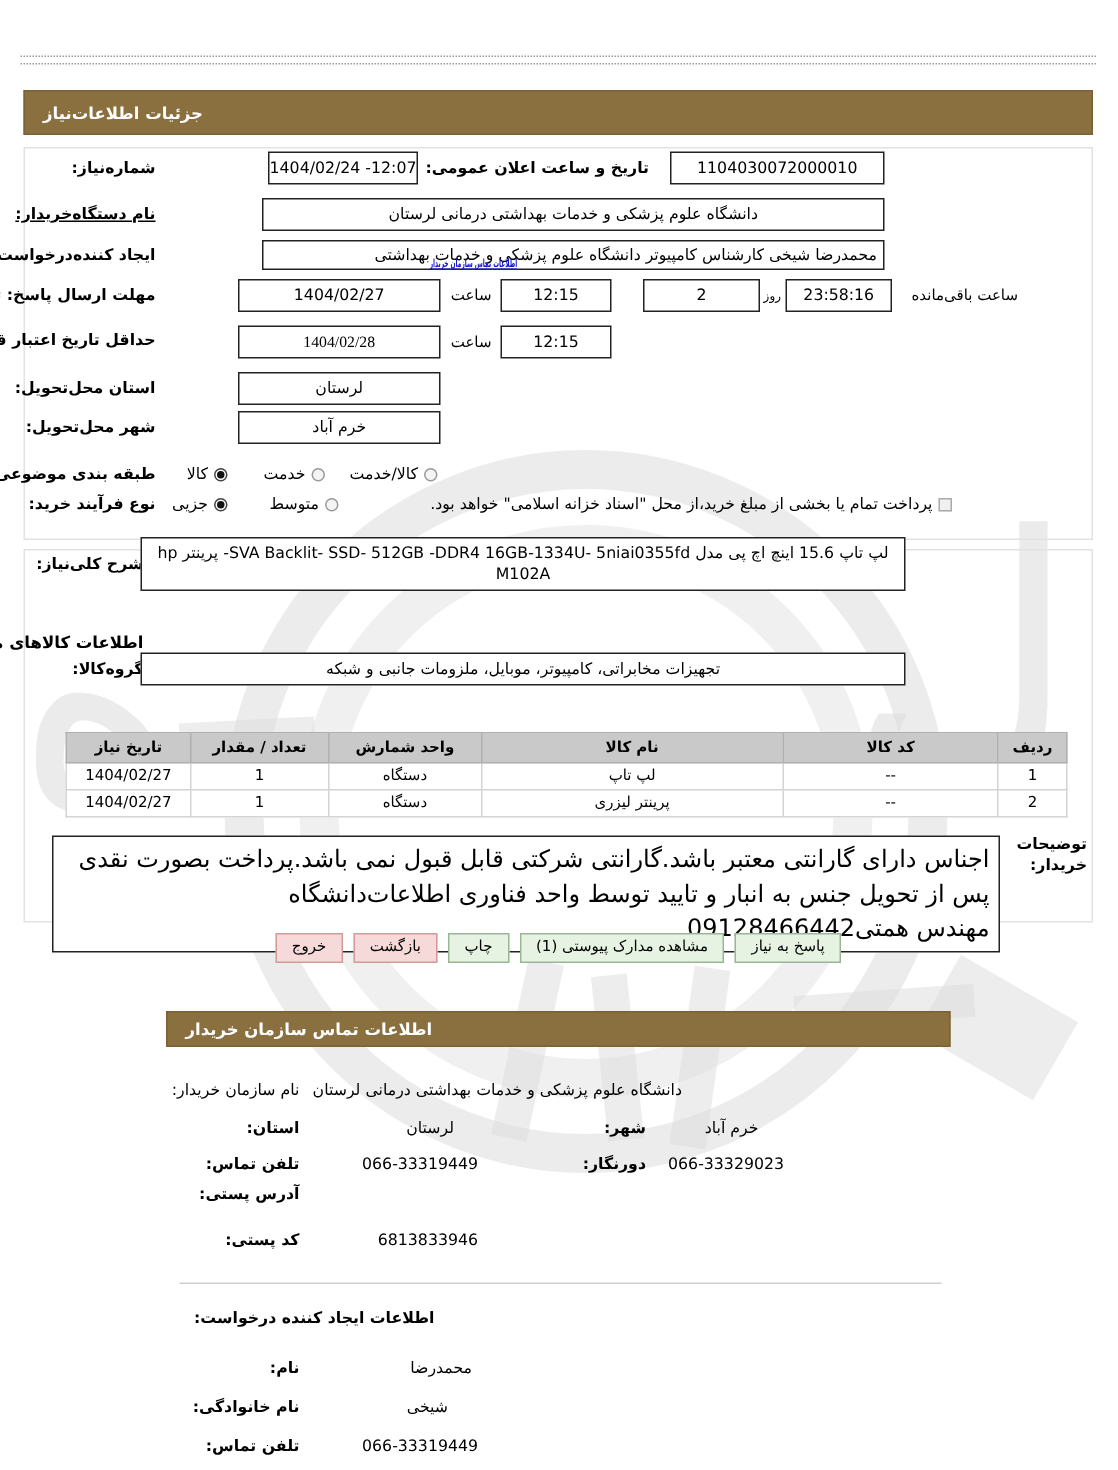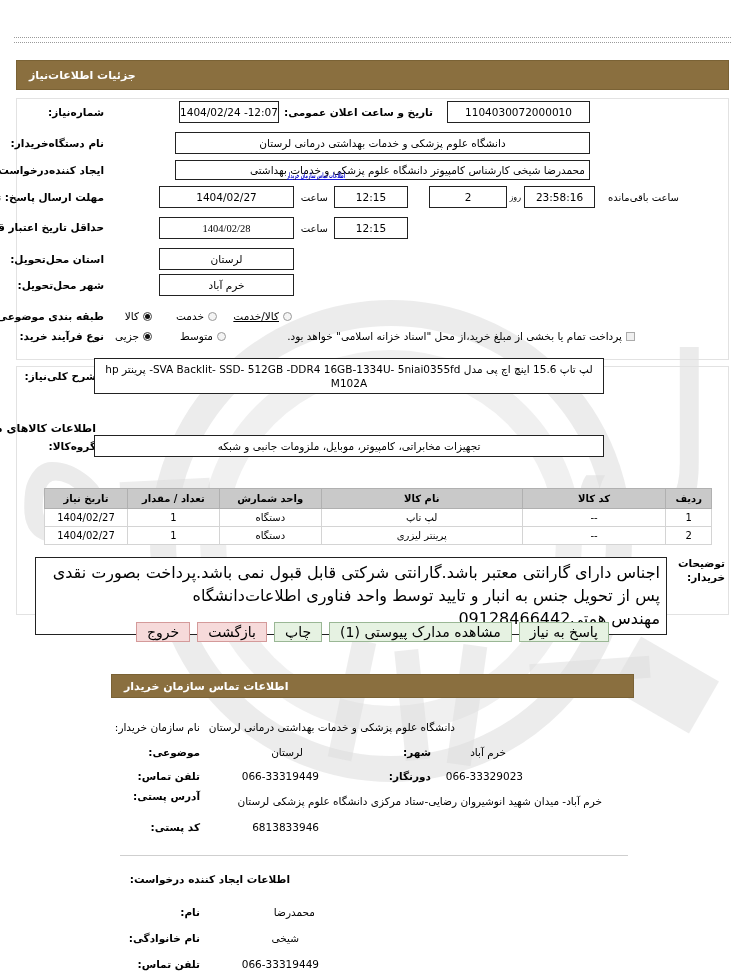--- a/index.html
+++ b/index.html
@@ -195,21 +195,21 @@
     position: absolute;
     left: 0; top: 622px;
     width: 745px;
     display: flex;
     justify-content: center;
     align-items: center;
     gap: 7px;
   }
   .btn {
     border: 1px solid #9a9a9a;
-    font-size: 14px;
+    font-size: 10px;
     height: 20px;
     line-height: 18px;
     padding: 0 10px;
     box-sizing: border-box;
     text-align: center;
     white-space: nowrap;
     cursor: pointer;
     color: #000;
   }
   .btn.green { background: #e6f2e2; border-color: #9ab795; }
@@ -252,21 +252,21 @@
   <div class="panel" id="main-panel"></div>
 
   <div class="row" style="left:0; top:112px; width:745px;">
     <div class="lbl" style="position:absolute; right:641px;">شماره‌نیاز:</div>
     <div class="box ltr" style="position:absolute; right:155px; width:143px; height:22px;">1104030072000010</div>
     <div class="lbl" style="position:absolute; right:312px;">تاریخ و ساعت اعلان عمومی:</div>
     <div class="box ltr" style="position:absolute; right:466px; width:100px; height:22px;">1404/02/24 -12:07</div>
   </div>
 
   <div class="row" style="left:0; top:143px; width:745px;">
-    <div class="lbl" style="position:absolute; right:641px;">نام دستگاه‌خریدار:</div>
+    <div class="lbl" style="position:absolute; right:641px;text-decoration:underline;">نام دستگاه‌خریدار:</div>
     <div class="box" style="position:absolute; right:155px; width:415px; height:22px;">دانشگاه علوم پزشکی و خدمات بهداشتی درمانی لرستان</div>
   </div>
 
   <div class="row" style="left:0; top:170px; width:745px;">
     <div class="lbl" style="position:absolute; right:641px;">ایجاد کننده‌درخواست:</div>
     <div class="box" style="position:absolute; right:155px; width:415px; height:20px; justify-content:flex-start;">محمدرضا شیخی کارشناس کامپیوتر دانشگاه علوم پزشکی و خدمات بهداشتی</div>
     <div style="position:absolute; right:400px; top:1px; font-size:7.5px; color:#1515cf; text-decoration:underline; white-space:nowrap; letter-spacing:-2.2px; transform:scaleX(0.52); transform-origin:right center; font-weight:bold;">اطلاعات تماس سازمان خریدار</div>
   </div>
 
   <div class="row" style="left:0; top:197px; width:745px;">
@@ -300,21 +300,21 @@
   <div class="row" style="left:0; top:316px; width:745px;">
     <div class="lbl" style="position:absolute; right:641px;">طبقه بندی موضوعی:</div>
     <div class="opt" style="position:absolute; right:593px;">
       <span class="radio on"></span>
       <span>کالا</span>
     </div>
     <div class="opt" style="position:absolute; right:528px;">
       <span class="radio"></span>
       <span>خدمت</span>
     </div>
-    <div class="opt" style="position:absolute; right:453px;text-decoration:underline;">
+    <div class="opt" style="position:absolute; right:453px;">
       <span class="radio"></span>
       <span>کالا/خدمت</span>
     </div>
   </div>
 
   <div class="row" style="left:0; top:336px; width:745px;">
     <div class="lbl" style="position:absolute; right:641px;">نوع فرآیند خرید:</div>
     <div class="opt" style="position:absolute; right:593px;">
       <span class="radio on"></span>
       <span>جزیی</span>
@@ -388,32 +388,31 @@
     <div class="btn pink">خروج</div>
   </div>
 
   <div class="barheader" id="contact-header">
     <span>اطلاعات تماس  سازمان خریدار</span>
   </div>
 
   <div class="info-row" style="right:545px; top:721px;">نام سازمان خریدار:</div>
   <div class="info-row" style="right:290px; top:721px;">دانشگاه علوم پزشکی و خدمات بهداشتی درمانی لرستان</div>
 
-  <div class="info-row info-lbl" style="right:545px; top:746px;">موضوعی:</div>
+  <div class="info-row info-lbl" style="right:545px; top:746px;">استان:</div>
   <div class="info-row" style="right:442px; top:746px;">لرستان</div>
   <div class="info-row info-lbl" style="right:314px; top:746px;">شهر:</div>
   <div class="info-row" style="right:239px; top:746px;">خرم آباد</div>
 
   <div class="info-row info-lbl" style="right:545px; top:770px;">تلفن تماس:</div>
   <div class="info-row" style="right:426px; top:770px; direction:ltr;">066-33319449</div>
   <div class="info-row info-lbl" style="right:314px; top:770px;">دورنگار:</div>
   <div class="info-row" style="right:222px; top:770px; direction:ltr;">066-33329023</div>
 
   <div class="info-row info-lbl" style="right:545px; top:790px; line-height:1.3;">آدرس پستی:</div>
-  <div class="info-row" style="right:143px; top:795px;">خرم آباد- میدان شهید انوشیروان رضایی-ستاد مرکزی دانشگاه علوم پزشکی لرستان</div>
 
   <div class="info-row info-lbl" style="right:545px; top:821px;">کد پستی:</div>
   <div class="info-row" style="right:426px; top:821px; direction:ltr;">6813833946</div>
 
   <div class="hr-line" style="top:855px;"></div>
 
   <div class="info-row info-lbl" style="right:455px; top:873px;">اطلاعات ایجاد کننده درخواست:</div>
 
   <div class="info-row info-lbl" style="right:545px; top:906px;">نام:</div>
   <div class="info-row" style="right:430px; top:906px;">محمدرضا</div>

